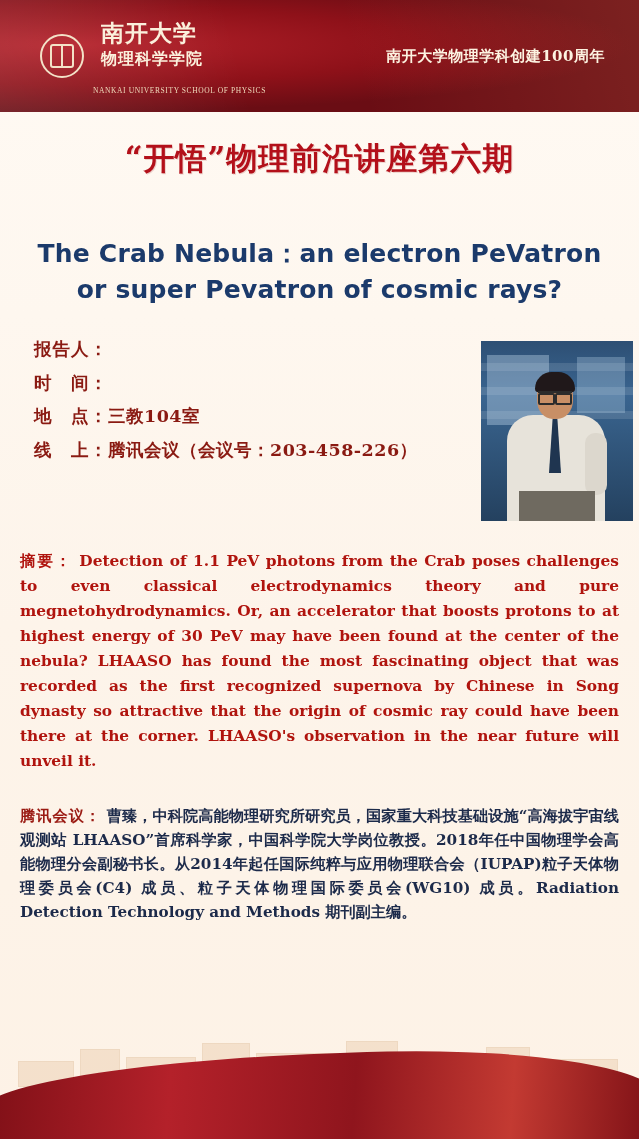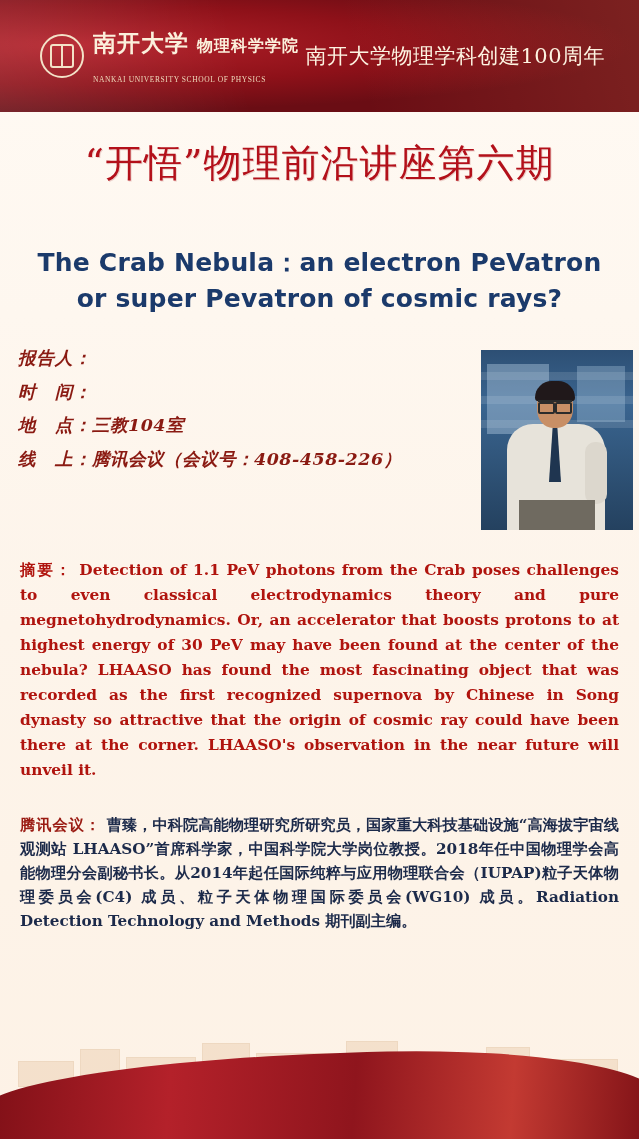--- a/index.html
+++ b/index.html
@@ -80,20 +80,21 @@
   .logo-text-wrap {
     display: flex;
     flex-direction: column;
     justify-content: center;
     flex: 0 0 auto;
   }
   .logo-cn-row {
     display: flex;
     align-items: baseline;
     white-space: nowrap;
+    flex-direction: column;
   }
   .logo-cn {
     font-family: "DejaVu Serif", serif;
     font-size: 23px;
     font-weight: 700;
     color: #fbf0dc;
     letter-spacing: 1px;
   }
   .logo-school {
     font-family: "DejaVu Serif", serif;
@@ -107,36 +108,36 @@
     font-family: "Liberation Serif", serif;
     font-size: 7.5px;
     color: #f0dcbd;
     letter-spacing: 0.6px;
     margin-top: 16px;
     white-space: nowrap;
   }
   .header-right {
     margin-left: auto;
     font-family: "DejaVu Serif", serif;
-    font-size: 21px;
-    font-weight: 400;
+    font-size: 15px;
+    font-weight: 700;
     color: #fdf3e1;
     letter-spacing: 0.5px;
     white-space: nowrap;
     padding-right: 10px;
     text-align: center;
   }
 
   
   .series-title {
     margin: 26px 0 0 0;
     text-align: center;
     font-family: "DejaVu Serif", serif;
-    font-size: 38px;
-    font-weight: 400;
+    font-size: 31px;
+    font-weight: 700;
     color: #b3101a;
     letter-spacing: 1px;
     text-shadow: 1px 1px 0 rgba(150,20,20,0.18);
   }
 
   
   .talk-title {
     margin: 56px 26px 0 26px;
     text-align: center;
     font-family: "DejaVu Sans", sans-serif;
@@ -144,23 +145,22 @@
     font-weight: 700;
     line-height: 1.42;
     color: #1b3a6b;
     letter-spacing: 0.2px;
   }
 
   
   .info-area {
     position: relative;
     margin-top: 34px;
-    padding: 0 18px 0 18px;
+    padding: 0 18px 0 34px;
     min-height: 180px;
-    font-style: italic;
   }
   .portrait {
     position: absolute;
     right: 6px;
     top: 0;
     width: 152px;
     height: 180px;
     background:
       linear-gradient(180deg, #2d4f74 0%, #3a6590 30%, #24415f 100%);
     overflow: hidden;
@@ -406,21 +406,21 @@
       </div>
       <div class="info-row">
         <span class="info-label">时　间：</span>
       </div>
       <div class="info-row">
         <span class="info-label">地　点：</span>
         <span class="info-value">三教104室</span>
       </div>
       <div class="info-row">
         <span class="info-label">线　上：</span>
-        <span class="info-value">腾讯会议（会议号：408-458-226）</span>
+        <span class="info-value">腾讯会议（会议号：203-458-226）</span>
       </div>
     </div>
   </div>
 
   <div class="abstract">
     <span class="ab-label">摘要：</span>
     <span>Detection of 1.1 PeV photons from the Crab poses challenges to even classical electrodynamics theory and pure megnetohydrodynamics. Or, an accelerator that boosts protons to at highest energy of 30 PeV may have been found at the center of the nebula? LHAASO has found the most fascinating object that was recorded as the first recognized supernova by Chinese in Song dynasty so attractive that the origin of cosmic ray could have been there at the corner. LHAASO's observation in the near future will unveil it.</span>
   </div>
 
   <div class="bio">

